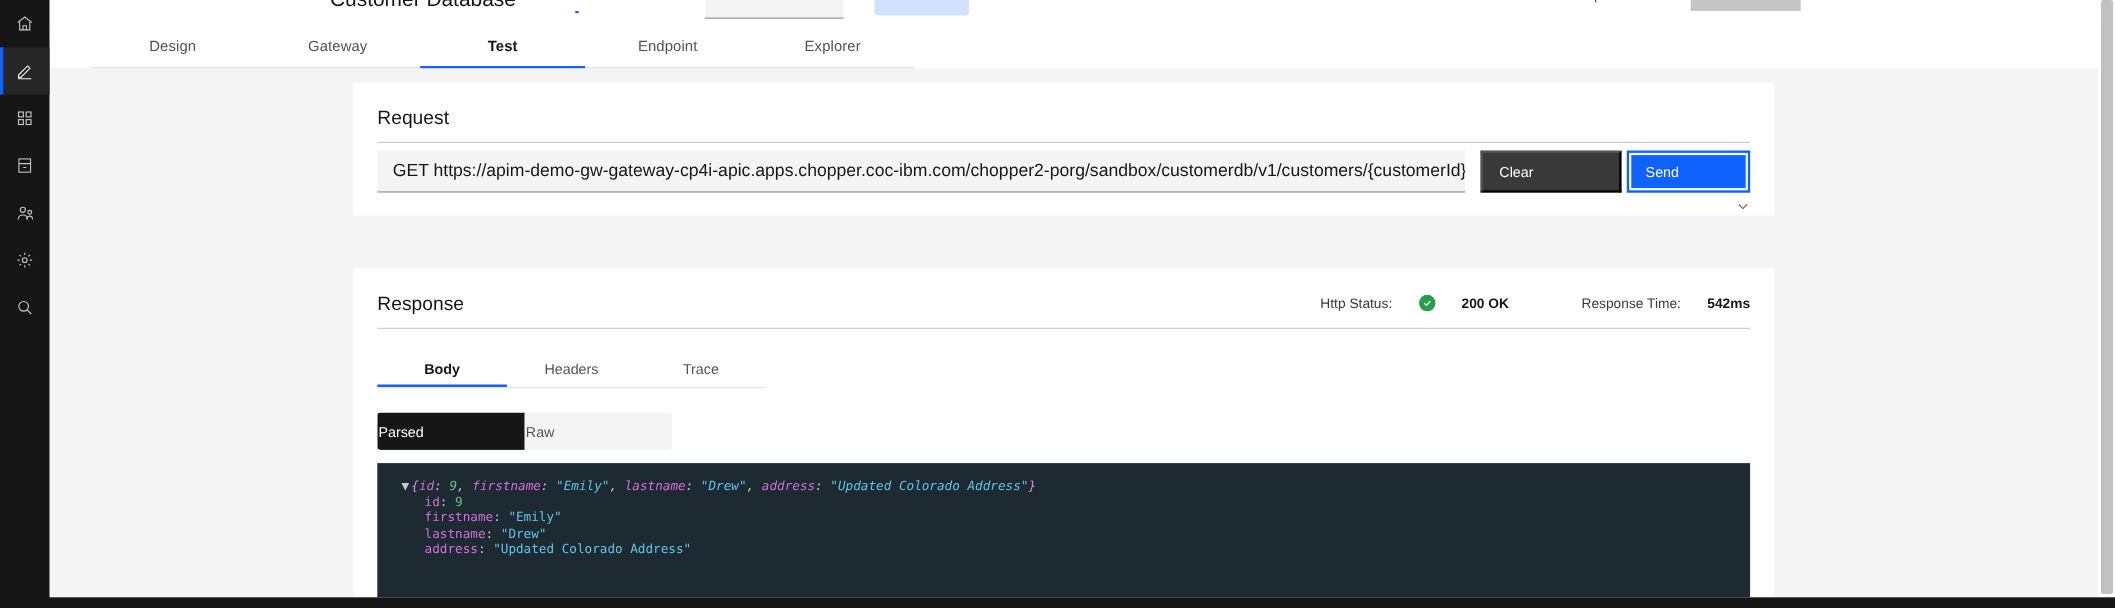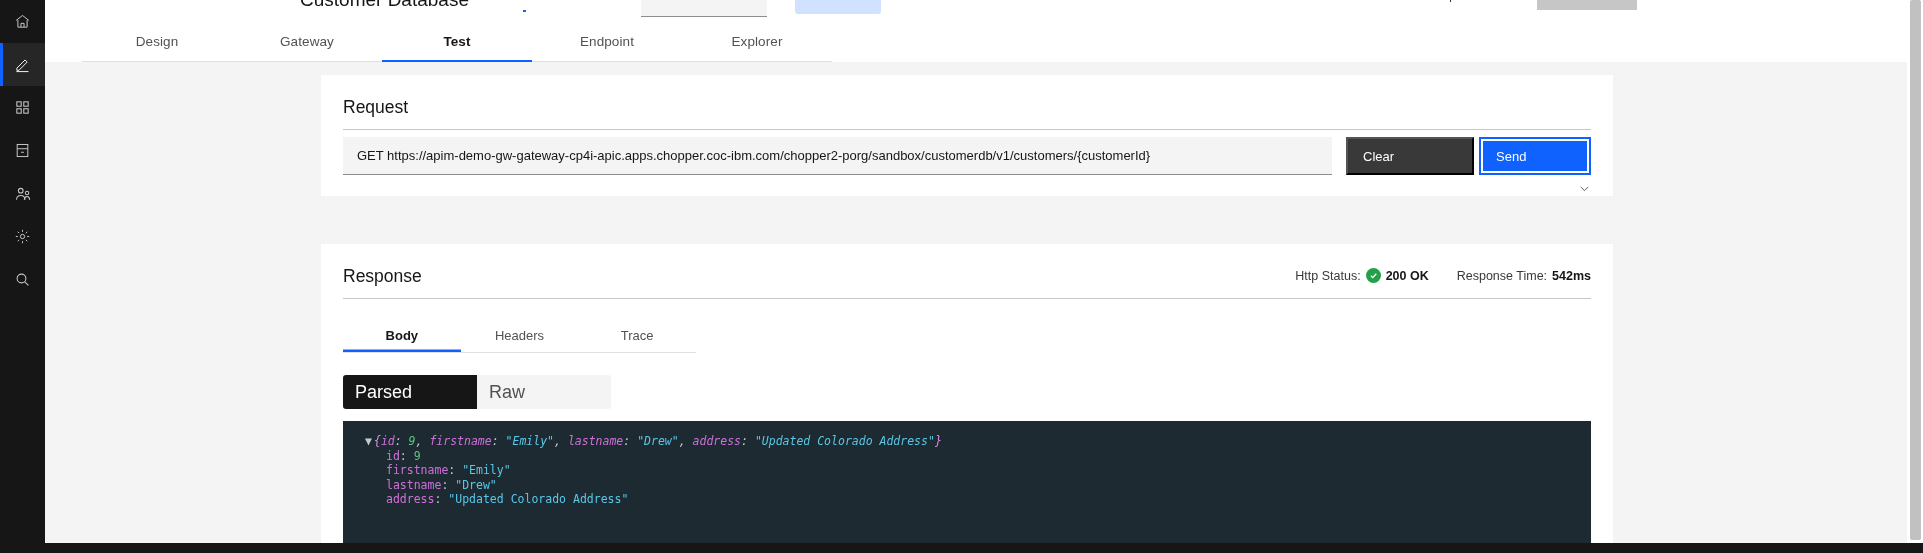--- a/index.html
+++ b/index.html
@@ -165,21 +165,21 @@
     align-items: stretch;
   }
   .url-field {
     flex: 1;
     position: relative;
     background: #f4f4f4;
     border-bottom: 1px solid #8d8d8d;
     display: flex;
     align-items: center;
     padding: 0 70px 0 14px;
-    font-size: 13px;
+    font-size: 16px;
     color: #161616;
     overflow: hidden;
     white-space: nowrap;
     cursor: text;
   }
   .url-icons {
     position: absolute;
     right: 10px; top: 0;
     height: 100%;
     display: flex;
@@ -228,21 +228,21 @@
     top: 222px;
     height: 320px;
   }
   .resp-status {
     position: absolute;
     right: 22px; top: 24px;
     display: flex;
     align-items: center;
     font-size: 12.5px;
     color: #161616;
-    gap: 5px;
+    gap: 24px;
     white-space: nowrap;
   }
   .resp-status .lbl { color: #393939; }
   .resp-status .val { font-weight: 600; }
   .resp-status .gap { width: 18px; }
   .ok-dot {
     width: 15px; height: 15px;
     border-radius: 50%;
     background: #24a148;
     display: flex;
@@ -278,22 +278,22 @@
     left: 22px; top: 131px;
     display: flex;
     height: 34px;
     border-radius: 3px;
     overflow: hidden;
   }
   .seg-btn {
     width: 134px;
     display: flex;
     align-items: center;
-    padding-left: 12px;
-    font-size: 18px;
+    padding-left: 1px;
+    font-size: 13px;
     cursor: pointer;
     background: #f4f4f4;
     color: #525252;
   }
   .seg-btn.active {
     background: #161616;
     color: #ffffff;
   }
 
   .code {

